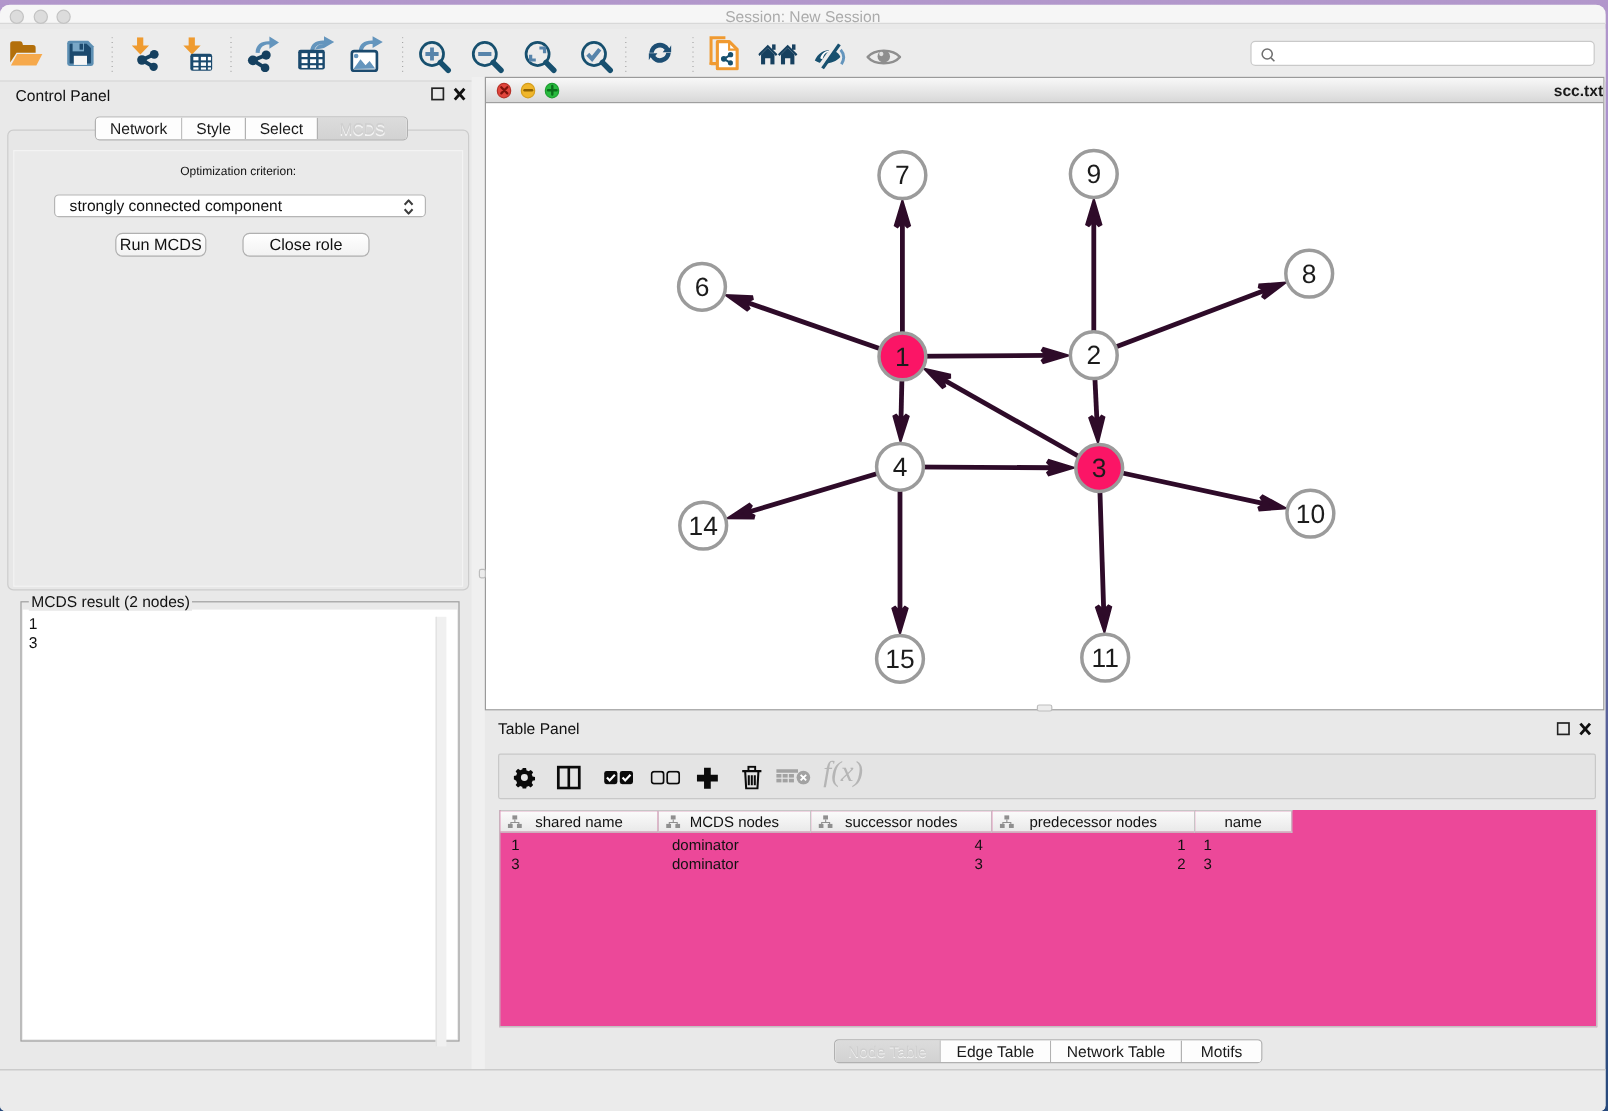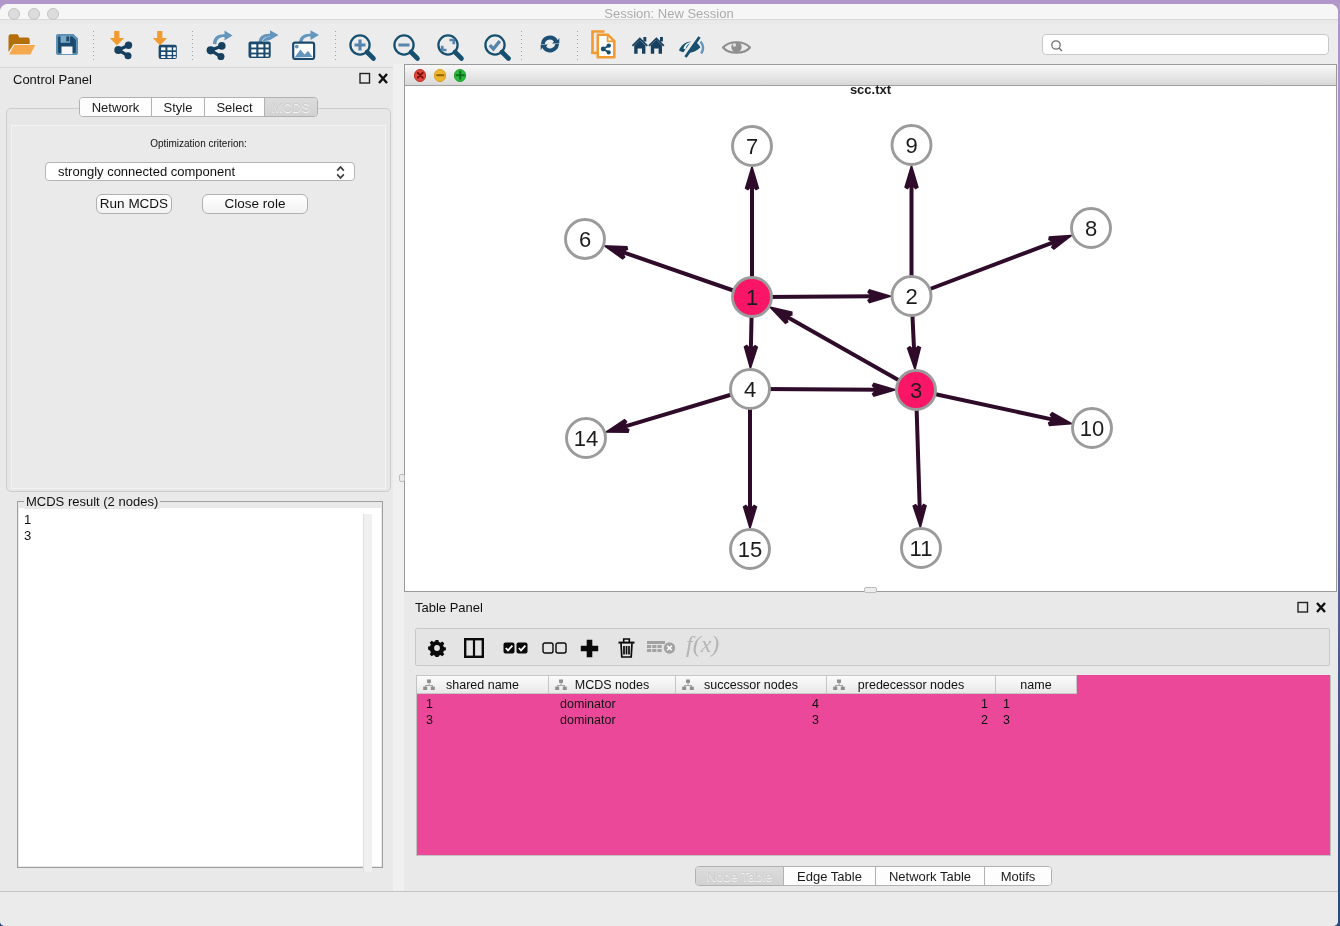--- a/index.html
+++ b/index.html
@@ -56,21 +56,21 @@
   background:#fff; }
 .fieldset .track { position:absolute; right:9px; top:6px; width:9px; height:358px;
   background:#f0f0f0; border-left:1px solid #e0e0e0; }
 .fieldset .txt { position:absolute; left:5px; top:4px; font-size:13px; color:#111; line-height:16px; }
 
 .netwin { position:absolute; left:404px; top:60px; width:933px; height:528px;
   border:1px solid #9a9a9a; background:#fff; }
 .net-tb { position:absolute; left:0; top:0; width:100%; height:21px;
   background:linear-gradient(#f8f8f8,#d8d8d8); border-bottom:1px solid #9f9f9f; }
 .mac { position:absolute; top:4px; width:12.5px; height:12.5px; border-radius:50%; }
-.net-title { position:absolute; top:17px; width:100%; text-align:center;
+.net-title { position:absolute; top:3px; width:100%; text-align:right;
   font-size:13px; font-weight:bold; color:#1a1a1a; }
 
 .tp-toolbar { position:absolute; left:415px; top:624px; width:915px; height:38px;
   background:#e4e4e4; border:1px solid #c8c8c8; border-radius:2px; }
 .tbl { position:absolute; left:416px; top:671px; width:915px; height:181px;
   background:#ec4899; border:1px solid #c2c2c2; border-top:none; }
 .th { position:absolute; top:0; height:19px; background:linear-gradient(#fbfbfb,#e9e9e9);
   border-right:1px solid #c6c6c6; border-bottom:1px solid #c6c6c6; border-top:1px solid #c6c6c6;
   font-size:12.5px; color:#111; text-align:center; line-height:19px; }
 .td { position:absolute; font-size:12.5px; color:#111; height:16px; line-height:16px; }
@@ -233,21 +233,21 @@
 
   <div class="phead" style="left:13px;top:68px">Control Panel</div>
   <svg class="picons" style="left:359px;top:68px" width="32" height="13" viewBox="0 0 32 13">
       <rect x="1" y="1.5" width="9.5" height="9.5" fill="none" stroke="#222" stroke-width="1.4"></rect>
       <path d="M20 2 L28 11 M28 2 L20 11" stroke="#111" stroke-width="2.4"></path>
     </svg>
   <div class="tabs" style="left:79px;top:93px;z-index:5">
     <div class="tab" style="width:72px">Network</div>
     <div class="tab" style="width:53px">Style</div>
     <div class="tab" style="width:60px">Select</div>
-    <div class="tab sel" style="width:52px">MCDS</div>
+    <div class="tab sel" style="width:74px">MCDS</div>
   </div>
   <div class="ctl-outer">
     <div class="ctl-inner"></div>
     <div class="optlabel">Optimization criterion:</div>
     <div class="dropdown">strongly connected component
       <svg width="9" height="13" style="position:absolute;right:9px;top:2.5px" viewBox="0 0 9 13">
           <path d="M1.2 4.6 L4.5 1 L7.8 4.6 M1.2 8.4 L4.5 12 L7.8 8.4" fill="none" stroke="#3c3c3c" stroke-width="1.7"></path>
         </svg>
     </div>
     <div class="btn" style="left:89px;top:85px;width:76px">Run MCDS</div>

